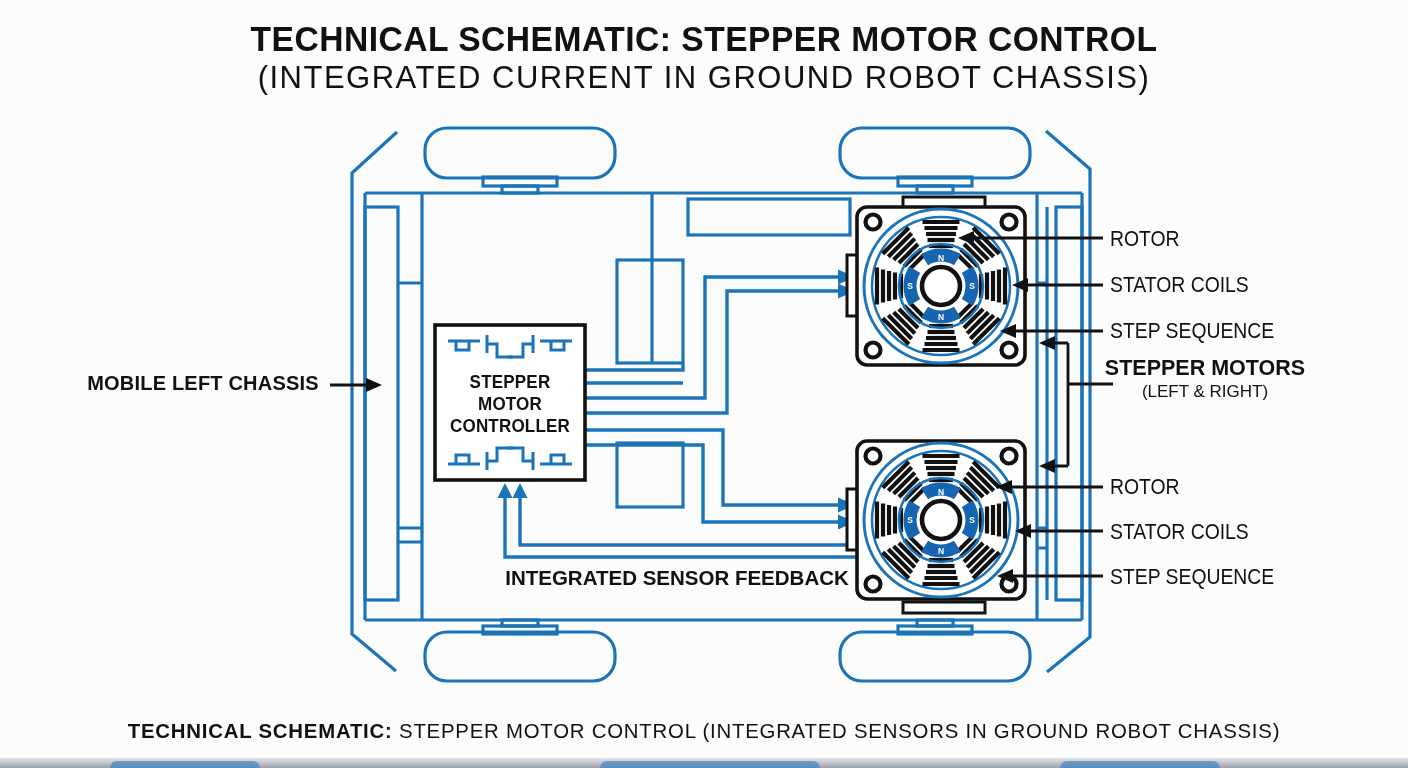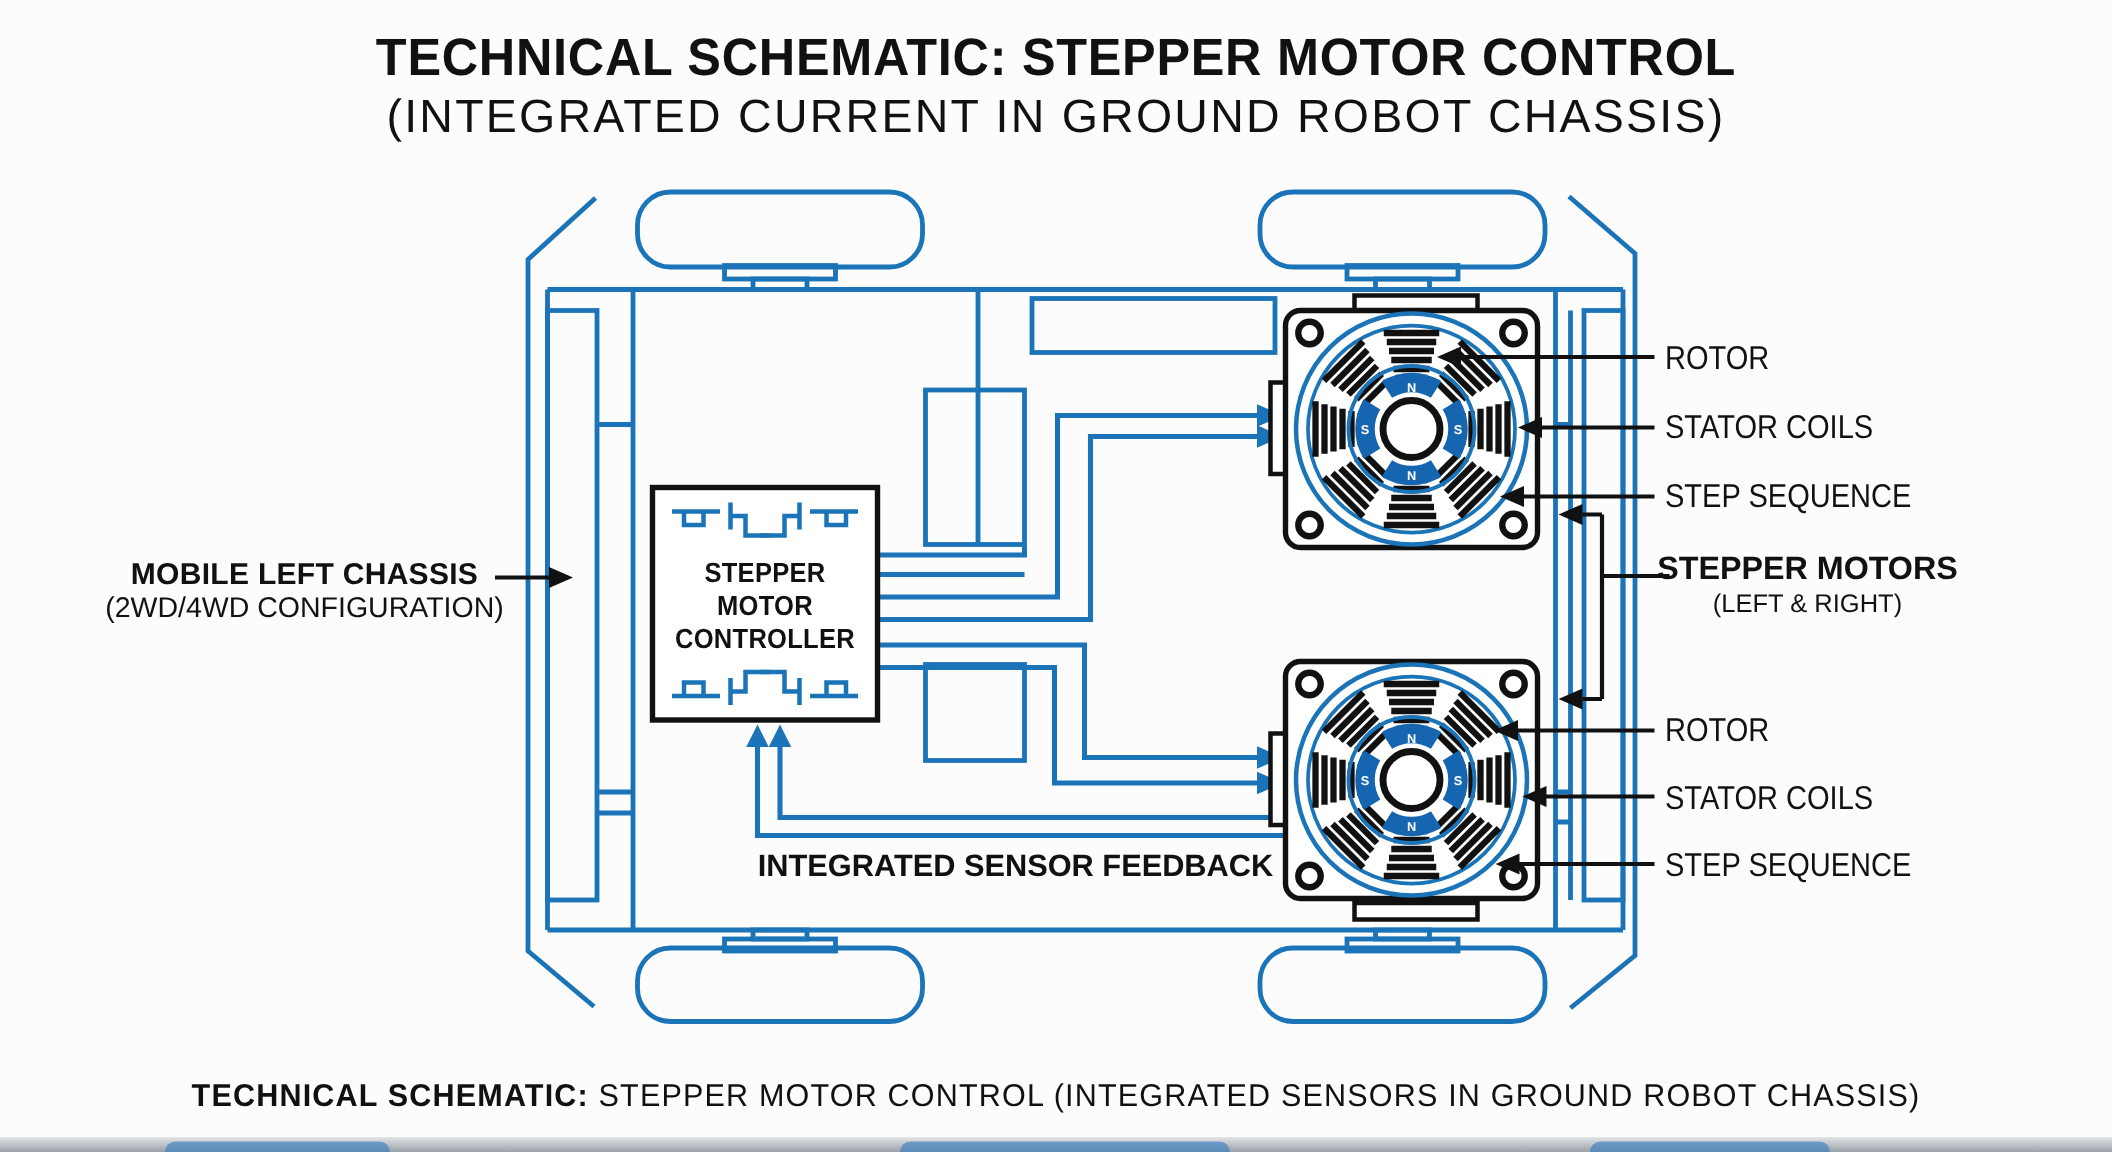--- a/index.html
+++ b/index.html
@@ -22,21 +22,21 @@
   #lbl-controller{left:510px;top:371px;transform:translateX(-50%) scaleX(0.92);
                   text-align:center;font-size:18.5px;font-weight:700;line-height:22px;letter-spacing:0.2px;}
   .rightLbl{left:1110px;font-size:22px;font-weight:400;transform:scaleX(0.88);
             transform-origin:left center;line-height:24px;}
   #lbl-rotor-top{top:227px;}
   #lbl-stator-top{top:273px;}
   #lbl-step-top{top:319px;}
   #lbl-rotor-bottom{top:475px;}
   #lbl-stator-bottom{top:520px;}
   #lbl-step-bottom{top:565px;}
-  #lbl-motors{left:1205px;top:367px;transform:translateX(-50%);}
+  #lbl-motors{left:1205px;top:356px;transform:translateX(-50%);}
   #lbl-motors .l1{font-size:21.5px;font-weight:700;line-height:24px;}
   #lbl-motors .l2{font-size:17px;font-weight:400;line-height:23px;}
   #lbl-feedback{left:657px;top:566px;transform:translateX(-50%);margin-left:20px;}
   #lbl-feedback .l1{font-size:20.5px;font-weight:700;line-height:23px;}
   #lbl-feedback .l2{font-size:20px;font-weight:400;line-height:23px;}
   #caption{top:719px;left:0;width:100%;text-align:center;font-size:21px;letter-spacing:0.8px;
            transform:scaleX(0.97);}
   #caption .b{font-weight:700;}
   #bottom-strip{position:absolute;left:0;bottom:0;width:100%;height:10px;
     background:linear-gradient(#e3e5e8,#9ba1aa);overflow:hidden;}
@@ -189,21 +189,20 @@
     <polygon points="1055,336 1039,343 1055,350"></polygon>
     <polygon points="1055,459 1039,466 1055,473"></polygon>
   </g>
 </svg>
 
 <div id="title1" class="lbl">TECHNICAL SCHEMATIC: STEPPER MOTOR CONTROL</div>
 <div id="title2" class="lbl">(INTEGRATED CURRENT IN GROUND ROBOT CHASSIS)</div>
 
 <div id="lbl-chassis" class="lbl twoLine">
   <div class="l1">MOBILE LEFT CHASSIS</div>
-  <div class="l2">(2WD/4WD CONFIGURATION)</div>
 </div>
 
 <div id="lbl-controller" class="lbl">
   <div>STEPPER</div>
   <div>MOTOR</div>
   <div>CONTROLLER</div>
 </div>
 
 <div id="lbl-rotor-top" class="lbl rightLbl">ROTOR</div>
 <div id="lbl-stator-top" class="lbl rightLbl">STATOR COILS</div>

